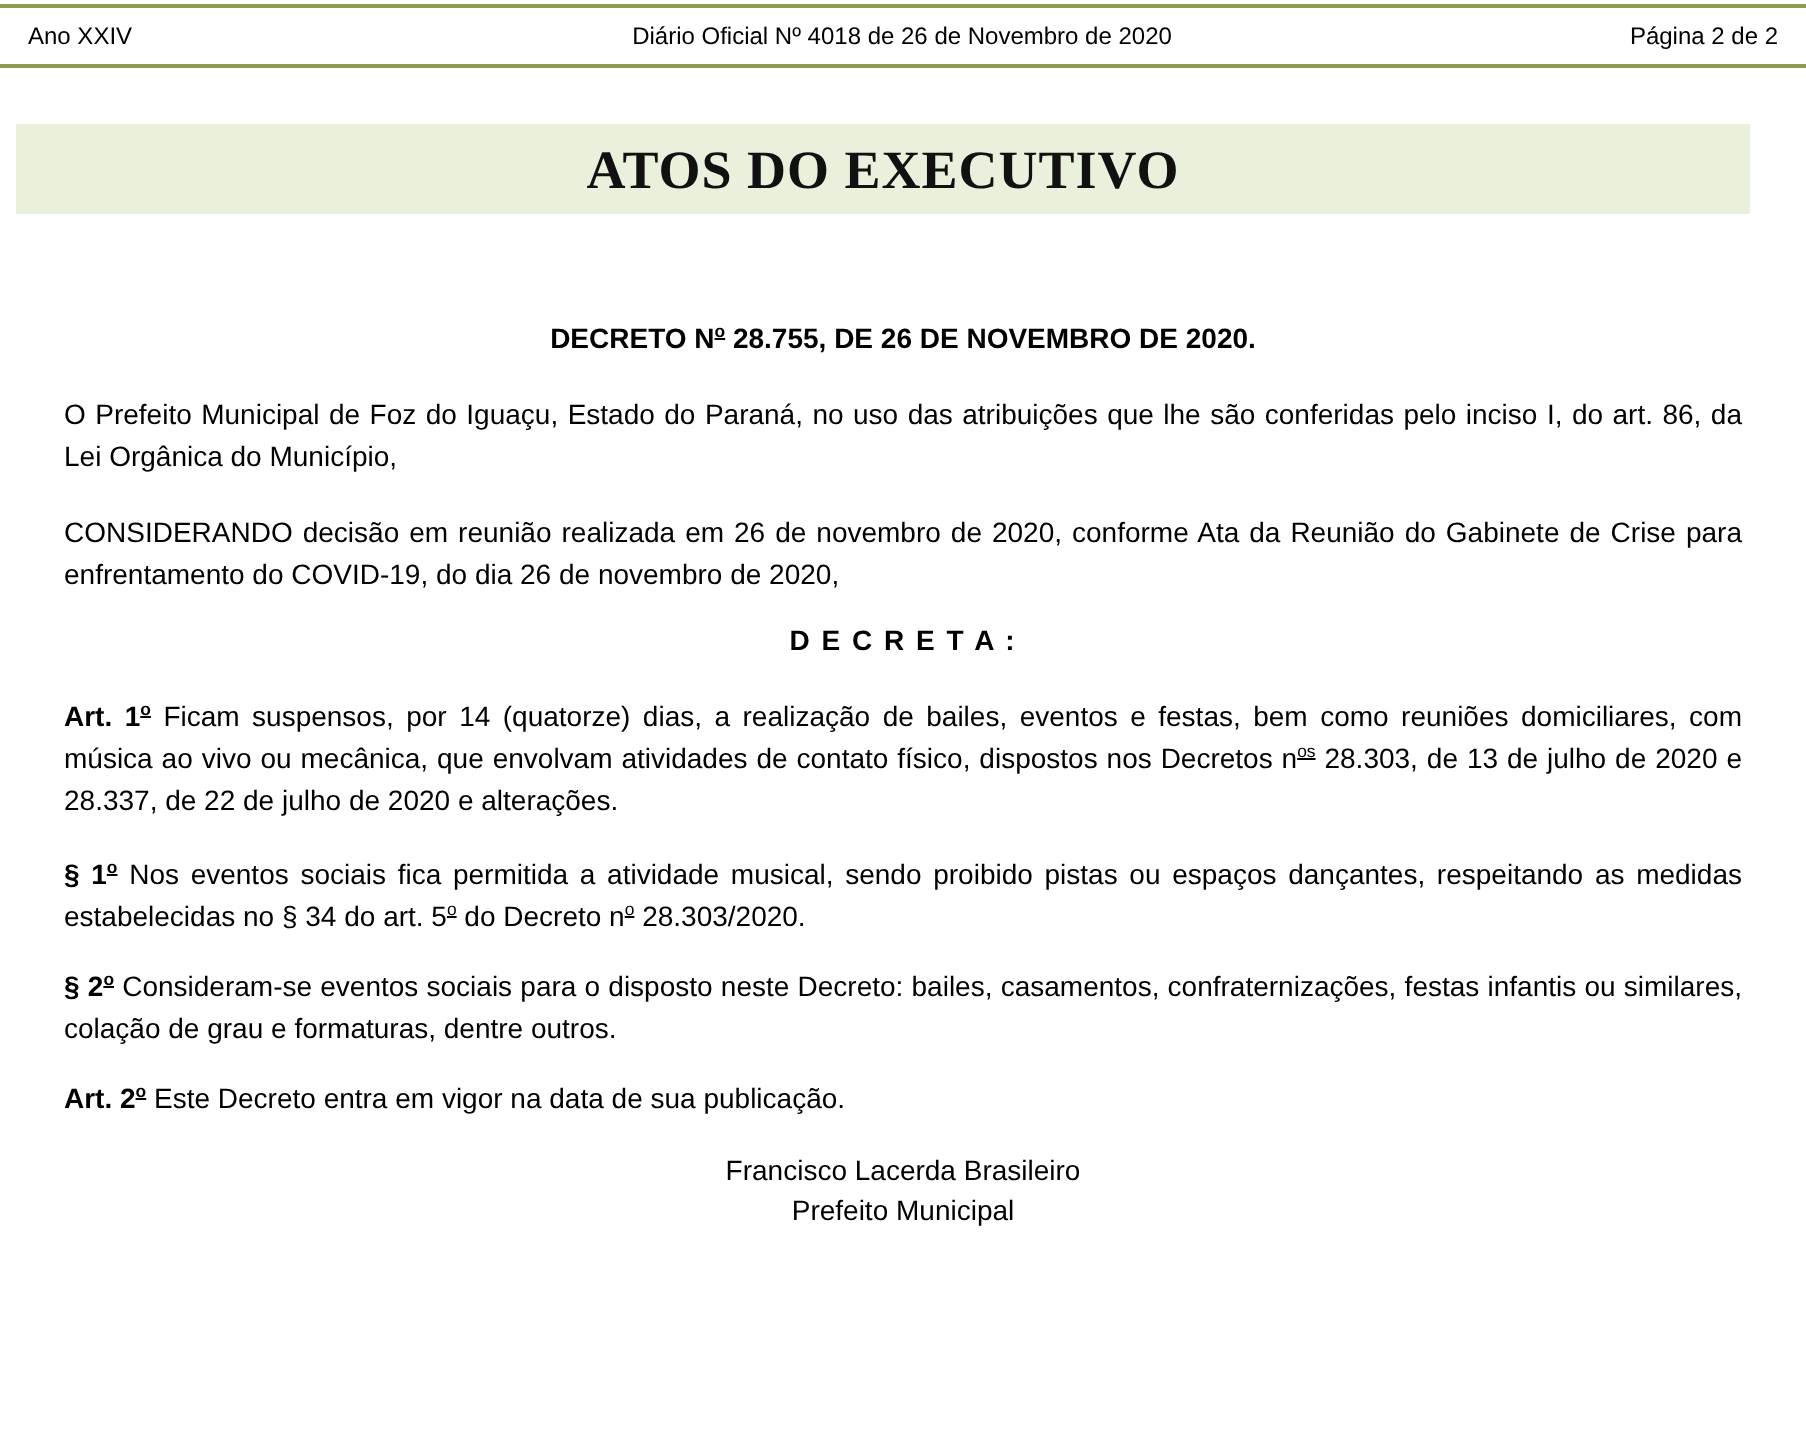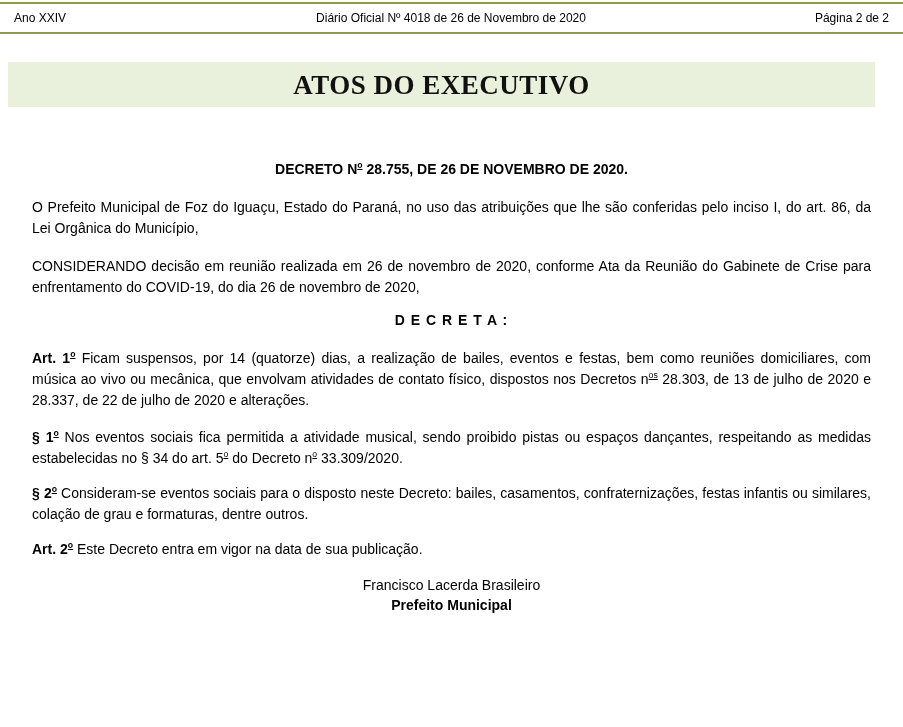--- a/index.html
+++ b/index.html
@@ -54,39 +54,39 @@
   .decree-summary{margin-top:18px;margin-left:381px;}
   .preamble{margin-top:17px;}
   .considerando{margin-top:17px;}
   .decreta-heading{margin-top:12px;text-align:center;font-weight:bold;letter-spacing:1px;}
   .article-1{margin-top:17px;}
   .paragraph-1{margin-top:16px;}
   .paragraph-2{margin-top:14px;}
   .article-2{margin-top:14px;}
   .closing{margin-top:20px;text-align:justify;text-align-last:justify;}
   .signature-name{margin-top:15px;text-align:center;line-height:20px;}
-  .signature-role{margin-top:0;text-align:center;font-weight:bold;line-height:20px;}
+  .signature-role{margin-top:0;text-align:center;font-weight:normal;line-height:20px;}
 </style>
 </head>
 <body>
 
 <div class="header">
   <span>Ano XXIV</span>
   <span class="center">Diário Oficial Nº 4018 de 26 de Novembro de 2020</span>
   <span>Página 2 de 2</span>
 </div>
 
 <div class="banner">
   <span>ATOS DO EXECUTIVO</span>
 </div>
 
 <div class="content">
     <div class="para decree-title"><span>DECRETO N</span><span class="ord">o</span><span> 28.755, DE 26 DE NOVEMBRO DE 2020.</span></div>
     <div class="para preamble"><span>O Prefeito Municipal de Foz do Iguaçu, Estado do Paraná, no uso das atribuições que lhe são conferidas pelo inciso I, do art. 86, da Lei Orgânica do Município,</span></div>
     <div class="para considerando"><span>CONSIDERANDO decisão em reunião realizada em 26 de novembro de 2020, conforme Ata da Reunião do Gabinete de Crise para enfrentamento do COVID-19, do dia 26 de novembro de 2020,</span></div>
     <div class="para decreta-heading"><span>D E C R E T A :</span></div>
     <div class="para article-1"><span class="b">Art. 1</span><span class="b ord">o</span><span> Ficam suspensos, por 14 (quatorze) dias, a realização de bailes, eventos e festas, bem como reuniões domiciliares, com música ao vivo ou mecânica, que envolvam atividades de contato físico, dispostos nos Decretos n</span><span class="ord">os</span><span> 28.303, de 13 de julho de 2020 e 28.337, de 22 de julho de 2020 e alterações.</span></div>
-    <div class="para paragraph-1"><span class="b">§ 1</span><span class="b ord">o</span><span> Nos eventos sociais fica permitida a atividade musical, sendo proibido pistas ou espaços dançantes, respeitando as medidas estabelecidas no § 34 do art. 5</span><span class="ord">o</span><span> do Decreto n</span><span class="ord">o</span><span> 33.309/2020.</span></div>
+    <div class="para paragraph-1"><span class="b">§ 1</span><span class="b ord">o</span><span> Nos eventos sociais fica permitida a atividade musical, sendo proibido pistas ou espaços dançantes, respeitando as medidas estabelecidas no § 34 do art. 5</span><span class="ord">o</span><span> do Decreto n</span><span class="ord">o</span><span> 28.303/2020.</span></div>
     <div class="para paragraph-2"><span class="b">§ 2</span><span class="b ord">o</span><span> Consideram-se eventos sociais para o disposto neste Decreto: bailes, casamentos, confraternizações, festas infantis ou similares, colação de grau e formaturas, dentre outros.</span></div>
     <div class="para article-2"><span class="b">Art. 2</span><span class="b ord">o</span><span> Este Decreto entra em vigor na data de sua publicação.</span></div>
     <div class="para signature-name"><span>Francisco Lacerda Brasileiro</span></div>
     <div class="para signature-role"><span>Prefeito Municipal</span></div>
   </div>
 
 </body></html>

